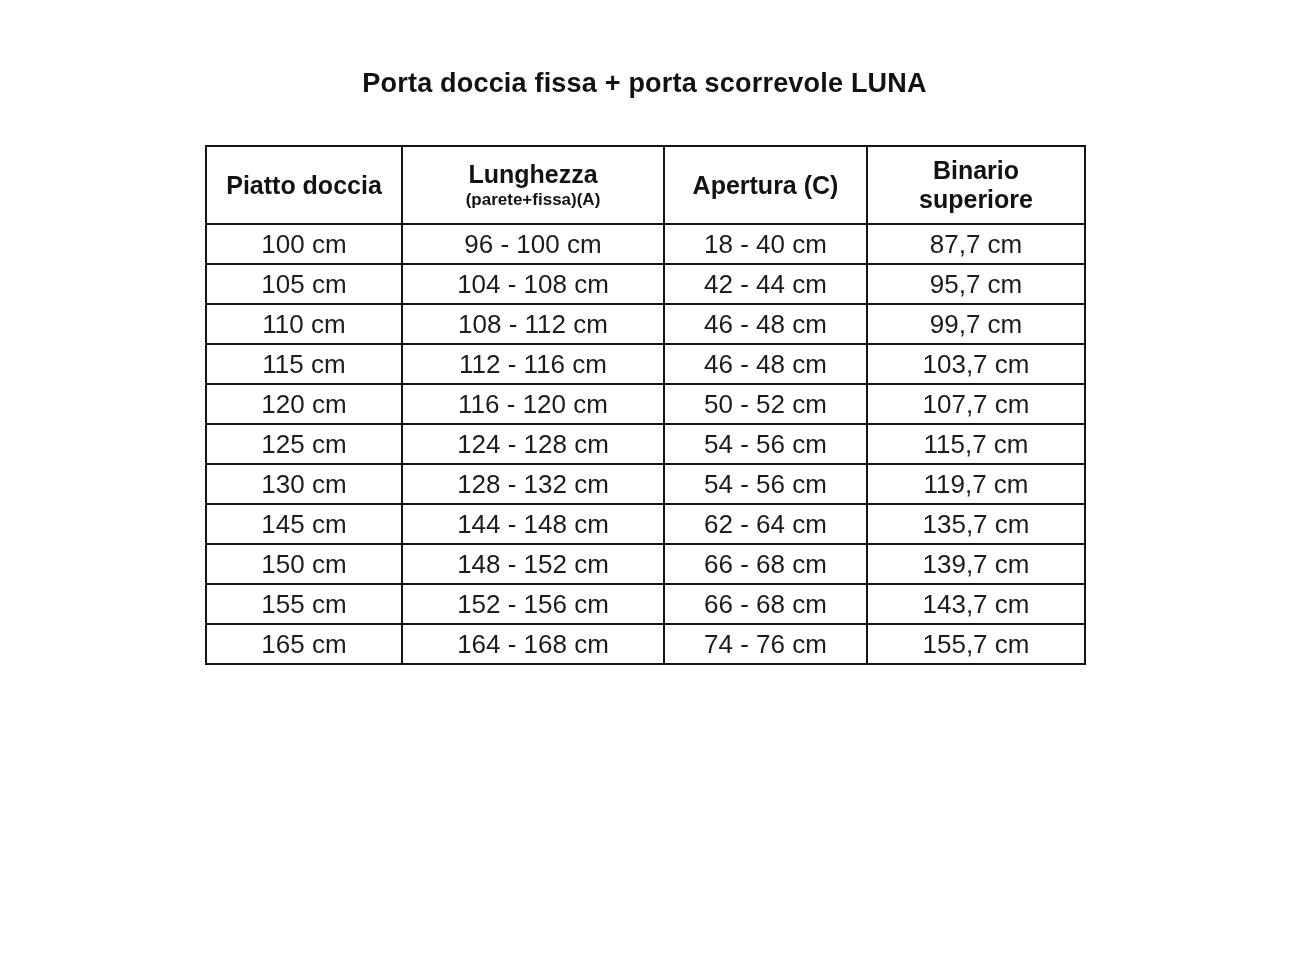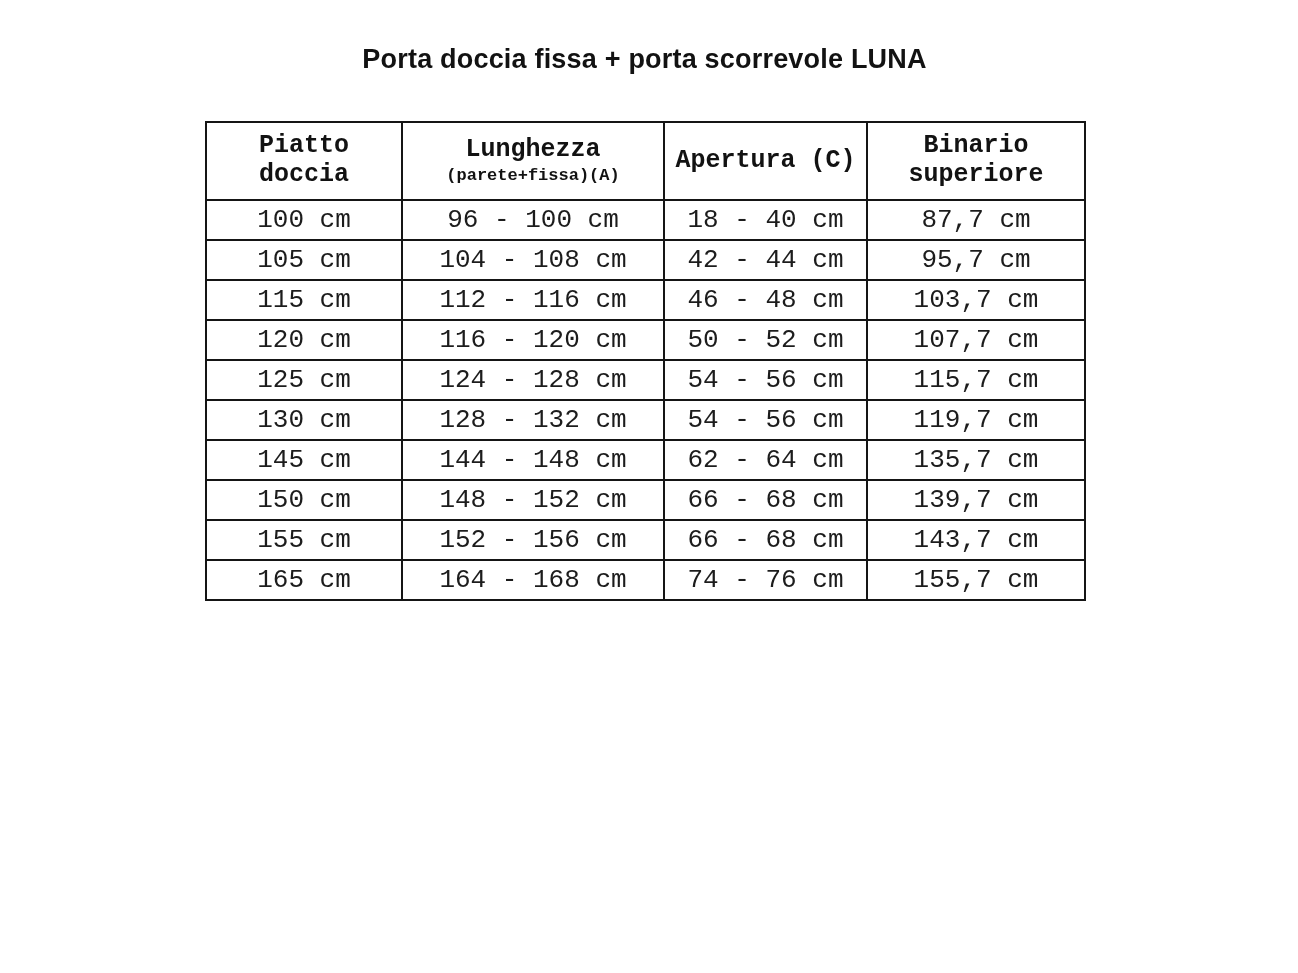--- a/index.html
+++ b/index.html
@@ -15,33 +15,32 @@
     position: relative;
     overflow: hidden;
   }
   .page {
     position: absolute;
     left: 205px;
     top: 0;
     width: 879px;
   }
   .title {
-    margin-top: 44px;
+    margin-top: 68px;
     text-align: center;
     font-size: 27px;
     font-weight: bold;
     letter-spacing: 0.2px;
     color: #121212;
   }
   table.spec {
     border-collapse: collapse;
     table-layout: fixed;
     width: 879px;
     margin-top: 46px;
-    font-family: Liberation Mono, monospace;
   }
   table.spec th,
   table.spec td {
     border: 2px solid #151515;
     text-align: center;
     vertical-align: middle;
     padding: 0;
     overflow: hidden;
   }
   table.spec th {
@@ -105,20 +104,26 @@
     <td>18 - 40 cm</td>
     <td>87,7 cm</td>
   </tr>
         <tr>
     <td>105 cm</td>
     <td>104 - 108 cm</td>
     <td>42 - 44 cm</td>
     <td>95,7 cm</td>
   </tr>
         <tr>
+    <td>110 cm</td>
+    <td>108 - 112 cm</td>
+    <td>46 - 48 cm</td>
+    <td>99,7 cm</td>
+  </tr>
+        <tr>
     <td>115 cm</td>
     <td>112 - 116 cm</td>
     <td>46 - 48 cm</td>
     <td>103,7 cm</td>
   </tr>
         <tr>
     <td>120 cm</td>
     <td>116 - 120 cm</td>
     <td>50 - 52 cm</td>
     <td>107,7 cm</td>

